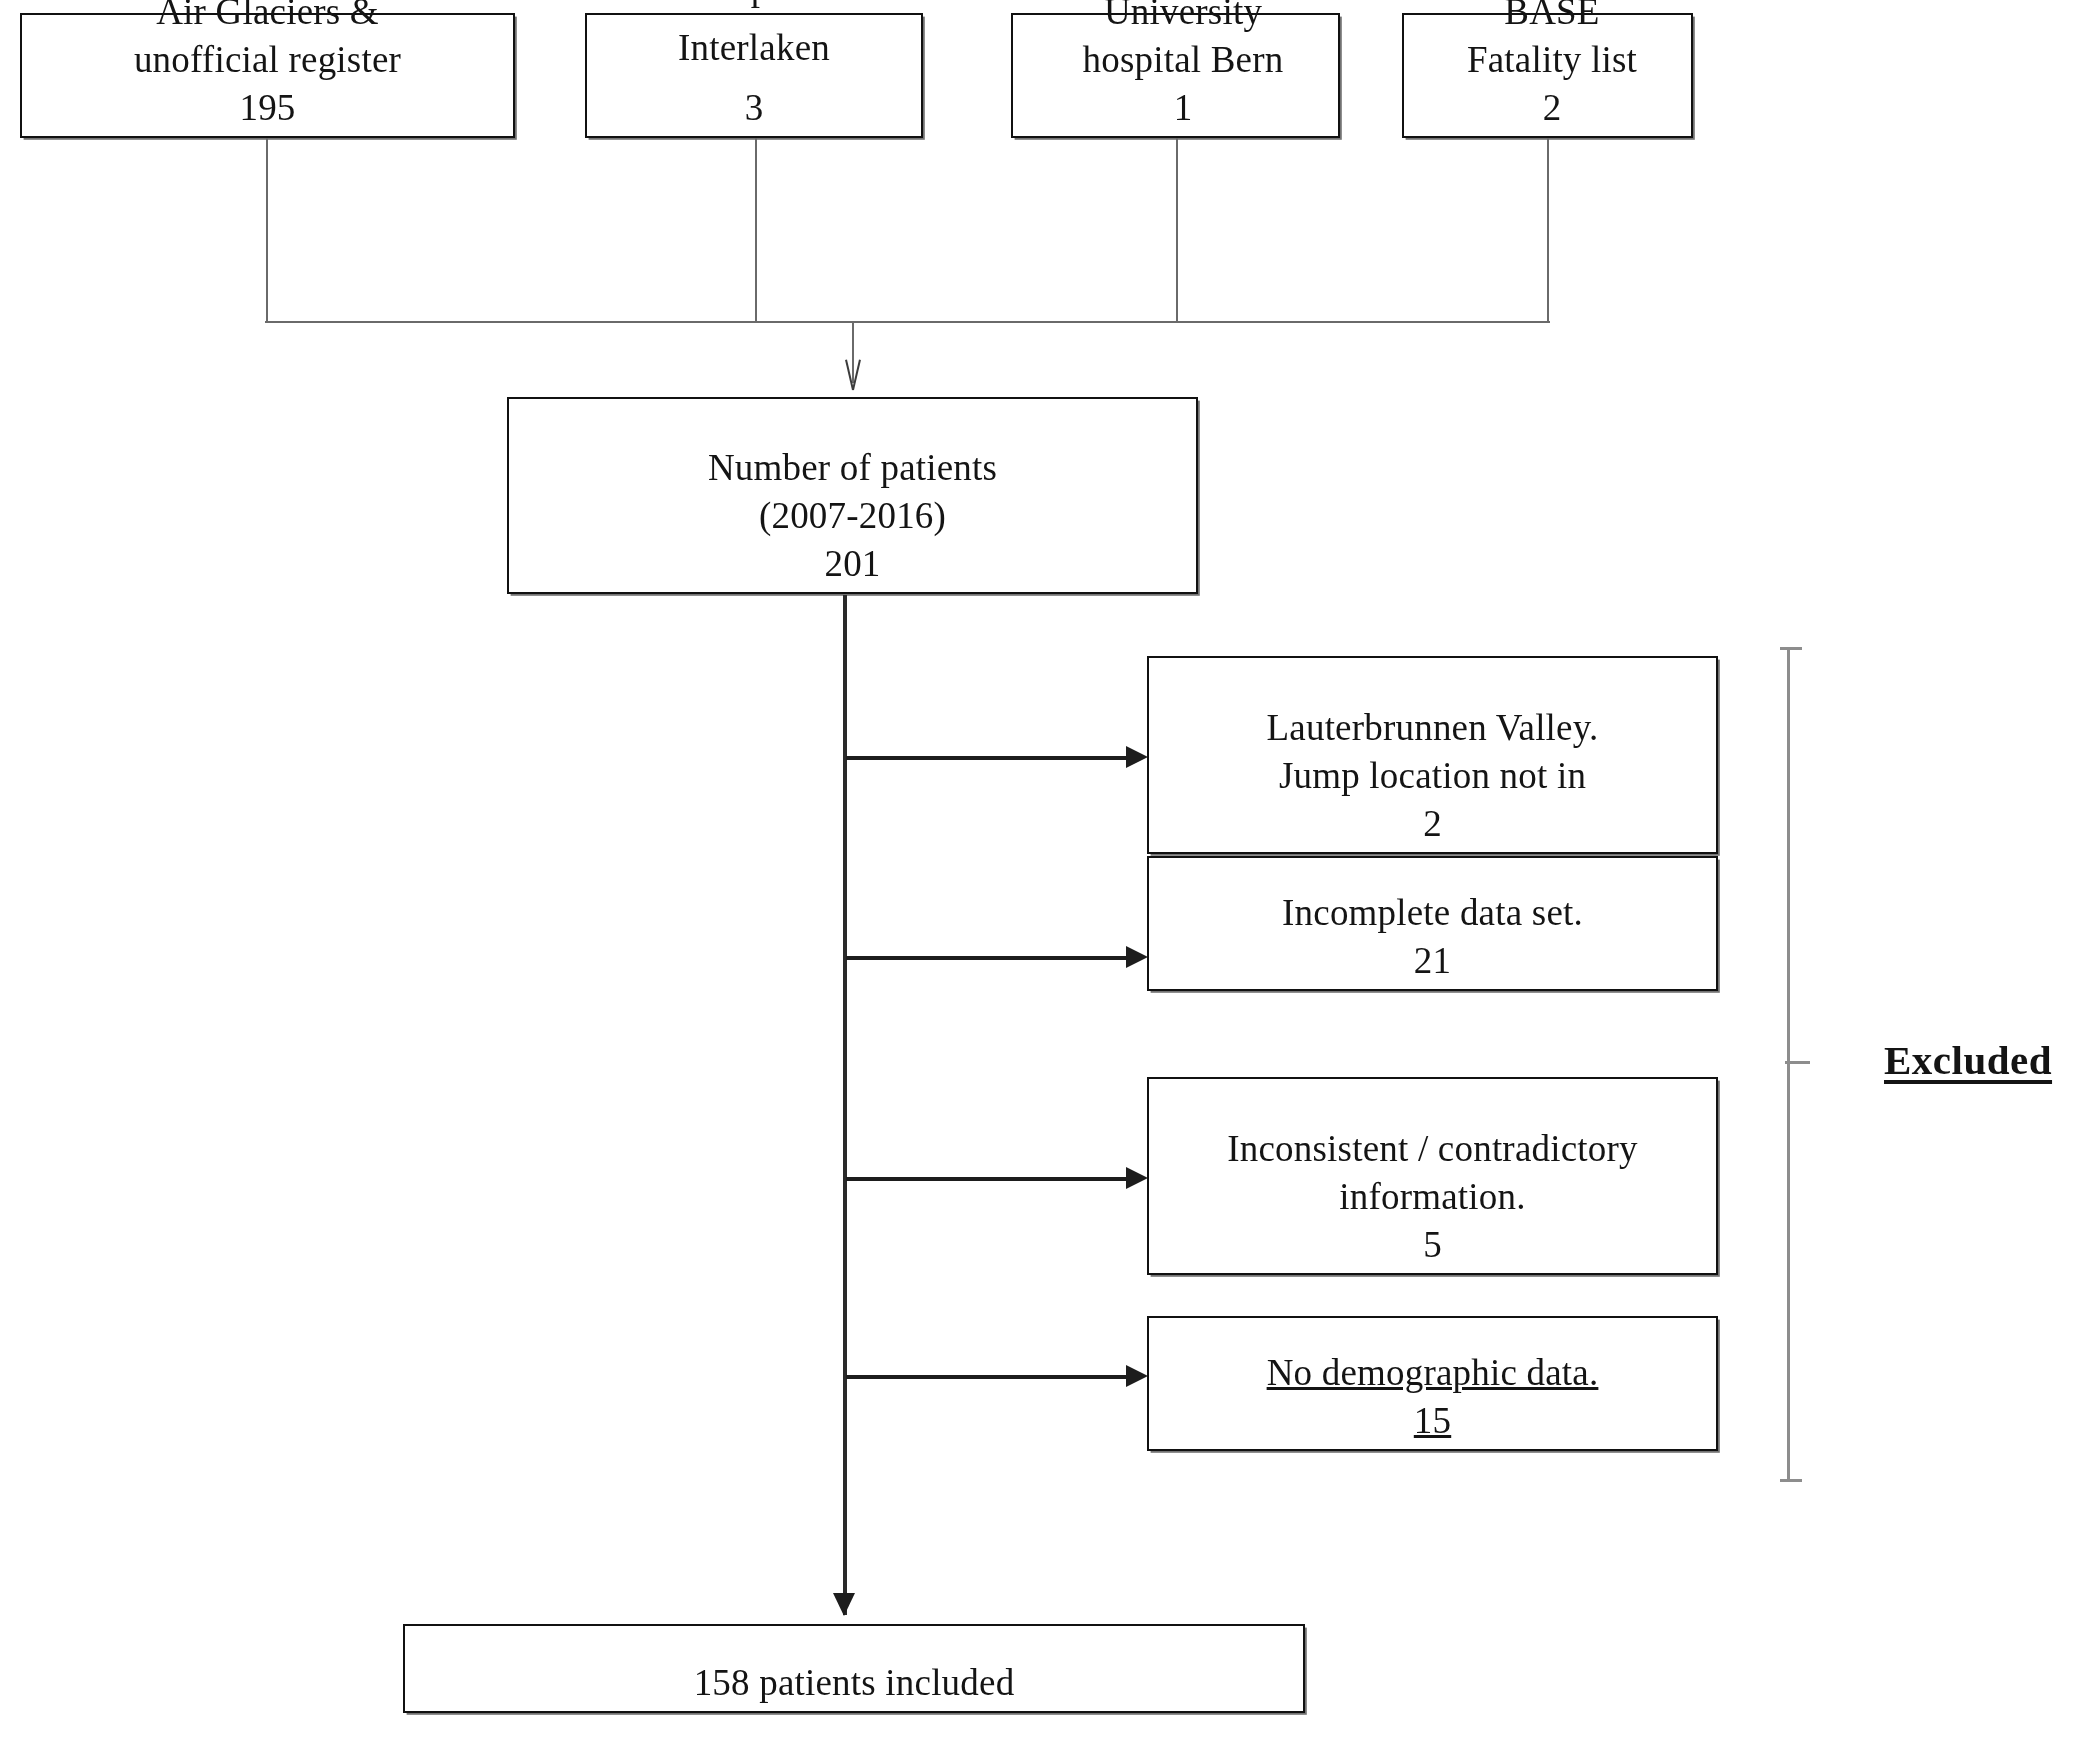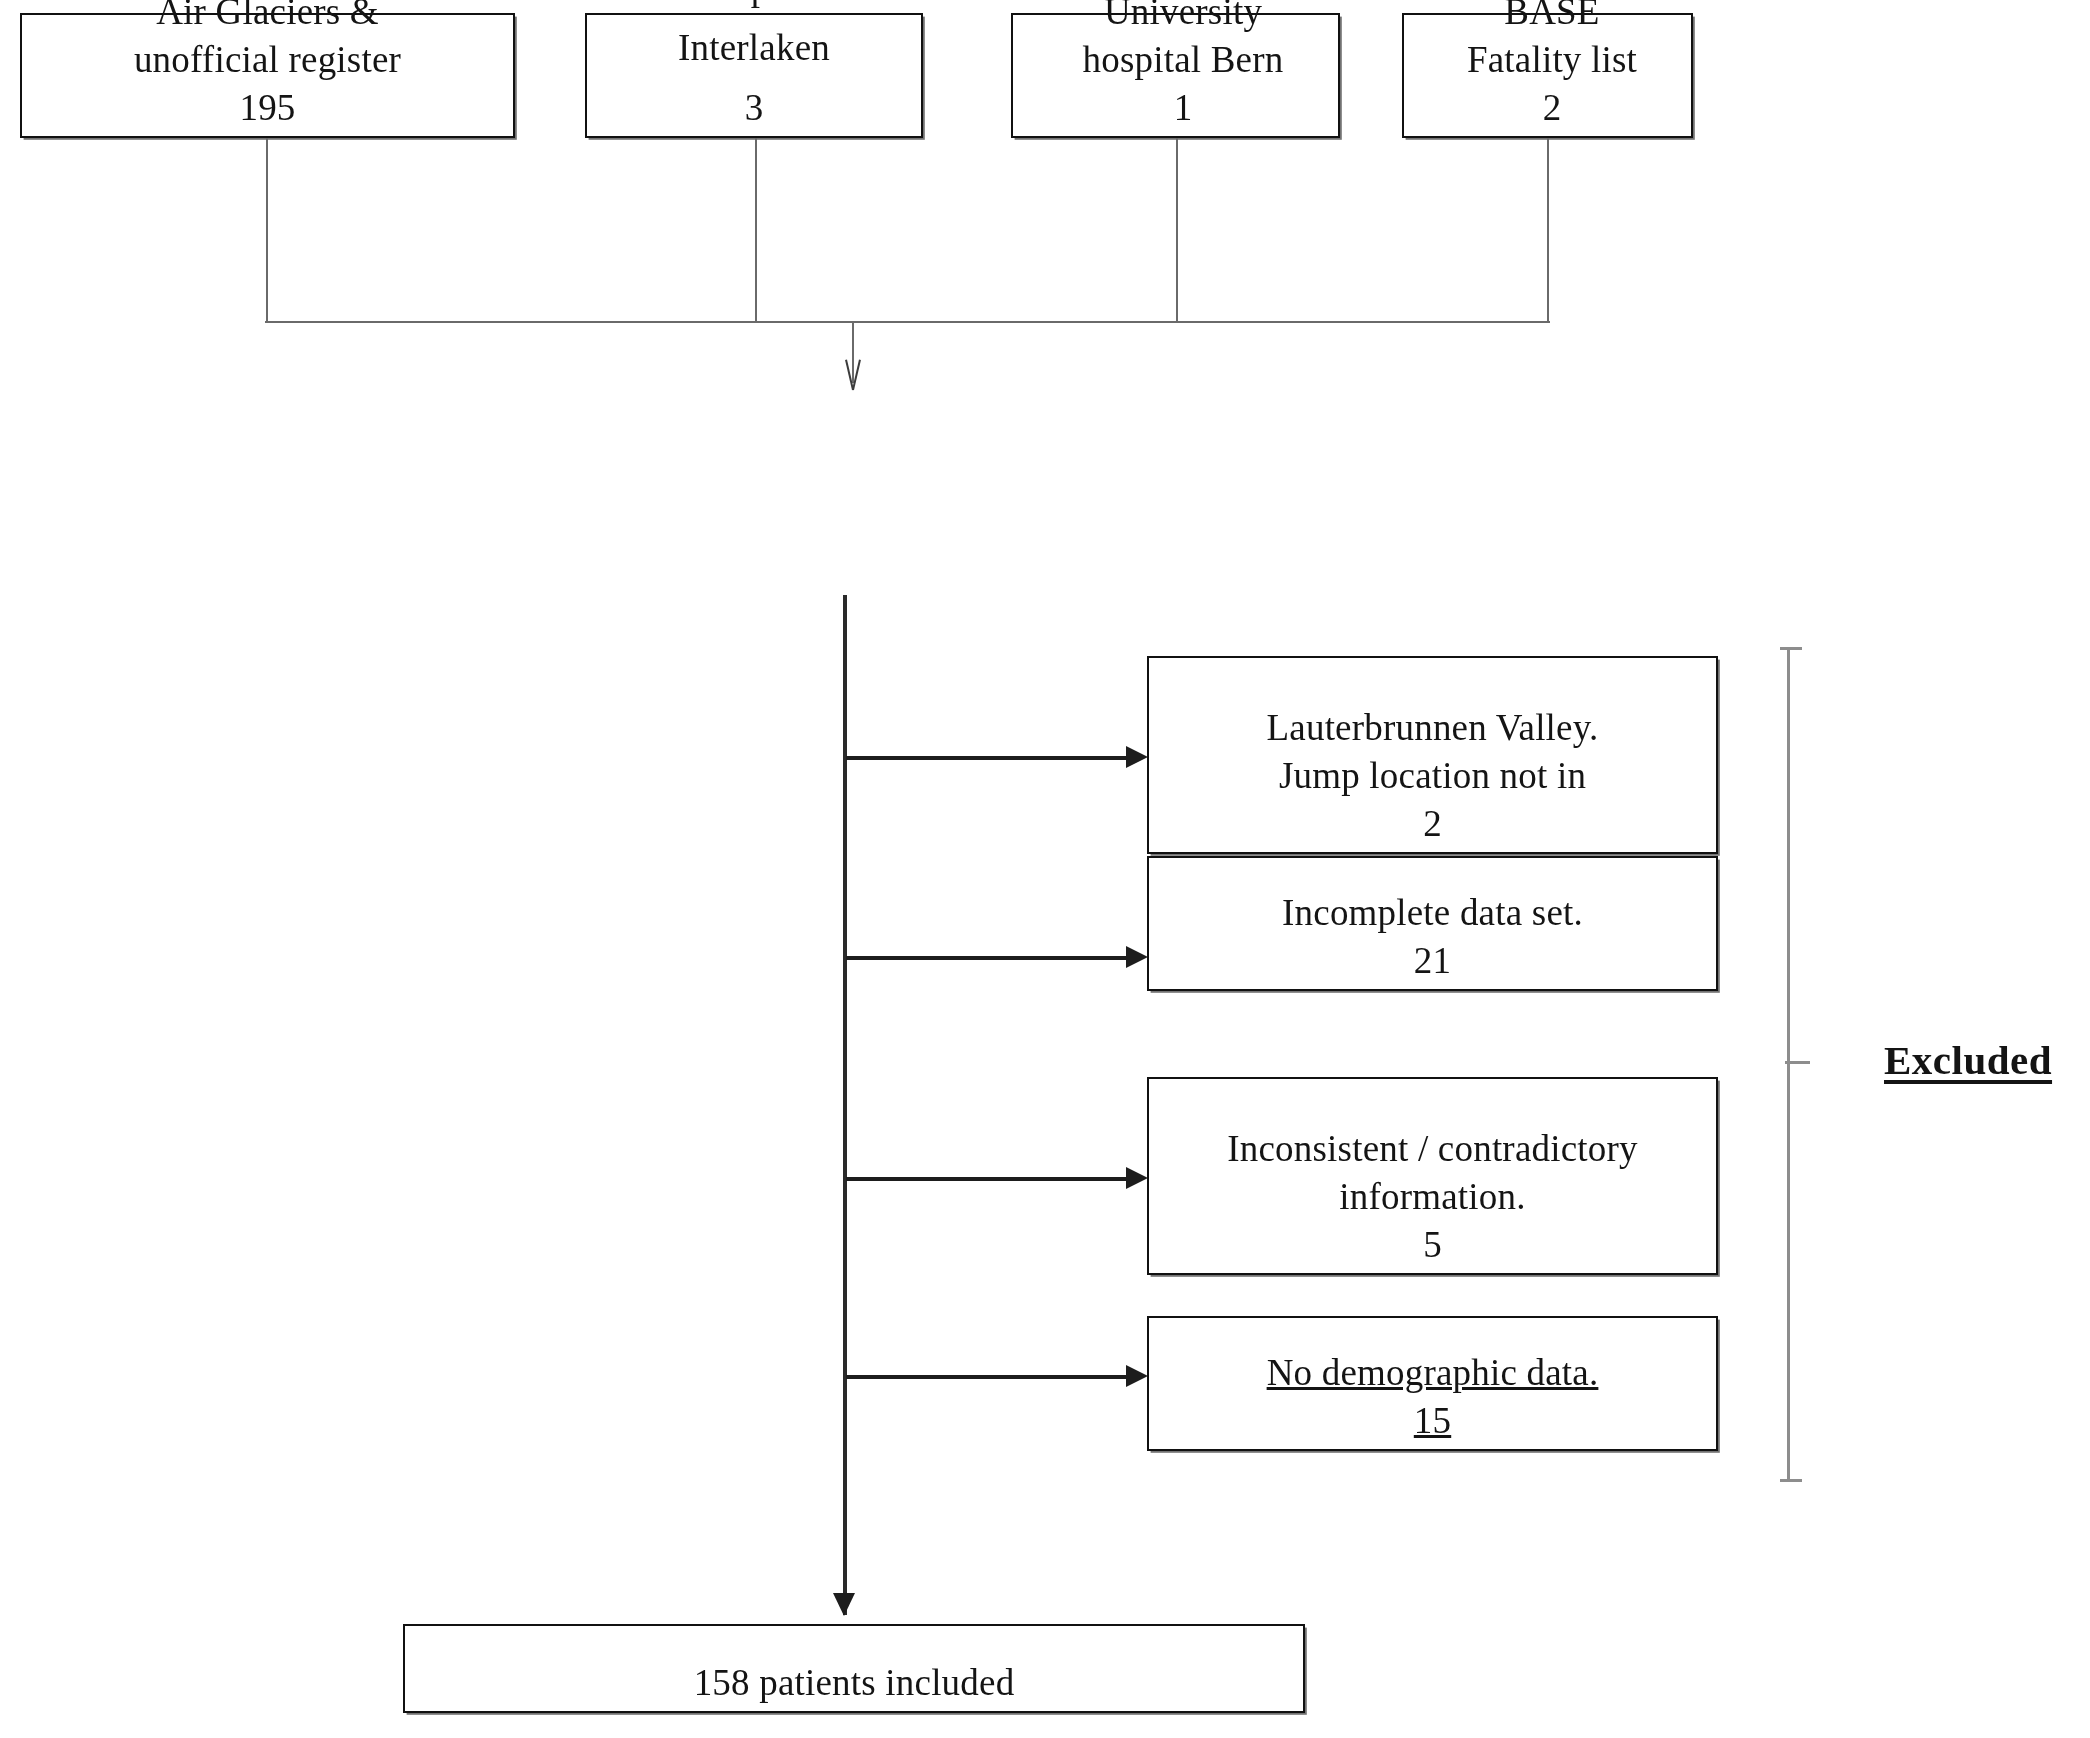--- a/index.html
+++ b/index.html
@@ -154,20 +154,25 @@
   <div class="vline thin" style="left:266px; top:138px; height:185px;"></div>
   <div class="vline thin" style="left:755px; top:138px; height:185px;"></div>
   <div class="vline thin" style="left:1176px; top:138px; height:185px;"></div>
   <div class="vline thin" style="left:1547px; top:138px; height:185px;"></div>
 
   <div class="hline thin" style="left:265px; top:321px; width:1285px;"></div>
 
   <div class="vline thin" style="left:852px; top:321px; height:62px;"></div>
   <div class="arrow-down open" style="left:839px; top:359px;"></div>
 
+  <div class="fbox" style="left:507px; top:397px; width:691px; height:197px;">
+    <span class="ln">Number of patients</span>
+    <span class="ln">(2007-2016)</span>
+    <span class="ln">201</span>
+  </div>
 
   <div class="spine" style="left:843px; top:595px; height:1020px;"></div>
   <div class="arrow-down" style="left:833px; top:1593px;"></div>
 
   <div class="branch" style="left:846px; top:756px; width:282px;"></div>
   <div class="arrow-right" style="left:1126px; top:746px;"></div>
 
   <div class="branch" style="left:846px; top:956px; width:282px;"></div>
   <div class="arrow-right" style="left:1126px; top:946px;"></div>
 

